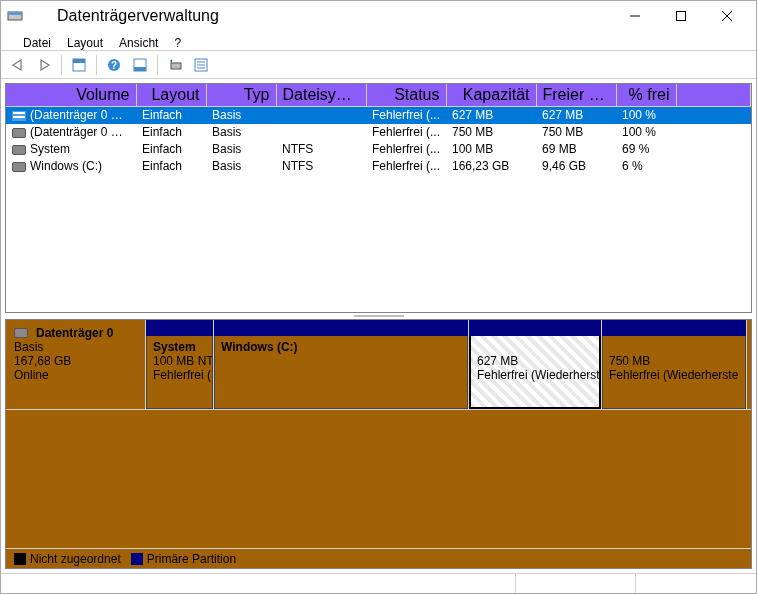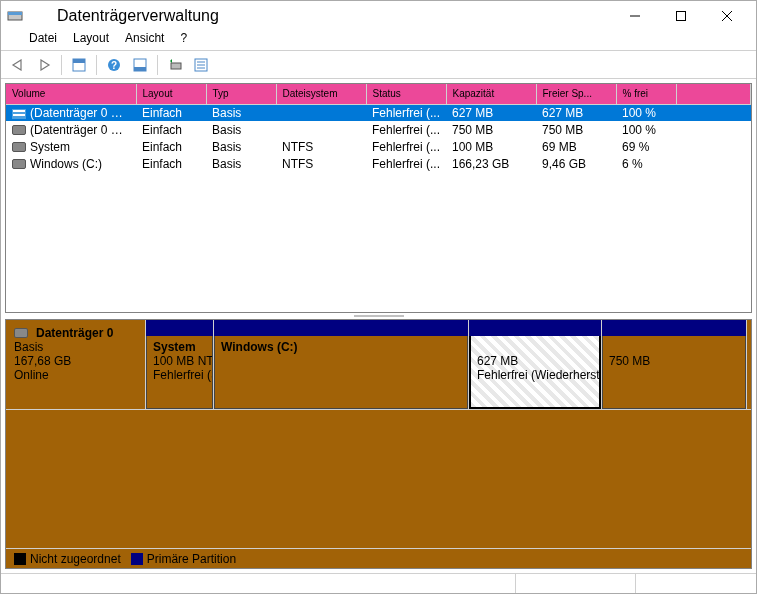--- a/index.html
+++ b/index.html
@@ -2,29 +2,29 @@
 <html><head>
 <meta charset="utf-8">
 <style>
 * { box-sizing: border-box; margin: 0; padding: 0; }
 body { font-family: "Segoe UI", Tahoma, sans-serif; font-size: 12px; background: #fff; color: #000; width: 757px; height: 594px; overflow: hidden; border: 1px solid #aaa; display: flex; flex-direction: column; }
 .titlebar { height: 30px; display: flex; align-items: center; padding: 0 6px; }
 .titlebar .app-icon { width: 16px; height: 16px; margin-right: 6px; display: flex; align-items: center; }
 .titlebar .title { flex: 1; font-size: 16px; margin-left: 28px; }
 .win-controls { display: flex; }
 .win-btn { width: 46px; height: 30px; display: flex; align-items: center; justify-content: center; font-size: 13px; }
-.menubar { height: 20px; display: flex; align-items: flex-start; padding: 0 20px; border-bottom: 1px solid #d0d0d0; }
+.menubar { height: 20px; display: flex; align-items: flex-end; padding: 0 14px; border-bottom: 1px solid #d0d0d0; }
 .menu-item { padding: 0 8px; font-size: 12px; cursor: default; }
 .toolbar { height: 28px; display: flex; align-items: center; padding: 0 6px; border-bottom: 1px solid #d0d0d0; gap: 4px; }
 .tool-btn { width: 22px; height: 22px; display: flex; align-items: center; justify-content: center; border: 1px solid transparent; }
 .tool-sep { width: 1px; height: 20px; background: #d0d0d0; margin: 0 2px; }
 .content { flex: 1; display: flex; flex-direction: column; padding: 4px; }
 .volume-list { border: 1px solid #828282; background: #fff; height: 230px; overflow: auto; }
 .vl-table { width: 100%; border-collapse: collapse; table-layout: fixed; }
-.vl-table th { background: #ec4899; border-right: 1px solid #d0d0d0; border-bottom: 1px solid #d0d0d0; text-align: left; font-weight: normal; padding: 2px 6px; font-size: 10px; height: 20px; overflow: hidden; white-space: nowrap; text-overflow: ellipsis; }
+.vl-table th { background: #8b5cf6; border-right: 1px solid #d0d0d0; border-bottom: 1px solid #d0d0d0; text-align: right; font-weight: normal; padding: 2px 6px; font-size: 16px; height: 20px; overflow: hidden; white-space: nowrap; text-overflow: ellipsis; }
 .vl-table td { padding: 1px 6px; font-size: 12px; white-space: nowrap; overflow: hidden; text-overflow: ellipsis; height: 17px; }
 .vl-row.selected td { background: #0078d7; color: #fff; }
 .vol-icon { display: inline-block; width: 14px; height: 10px; margin-right: 4px; vertical-align: middle; }
 .vol-icon.stripe { background: repeating-linear-gradient(0deg, #4aa0e0 0 2px, #fff 2px 4px); border: 1px solid #4aa0e0; }
 .vol-icon.disk { background: #888; border-radius: 2px; border: 1px solid #555; }
 .splitter { height: 6px; display:flex; align-items:center; justify-content:center; cursor: row-resize; }
 .splitter div { width: 50px; height: 2px; background: #c0c0c0; }
 .disk-map { flex: 1; border: 1px solid #828282; background: #a16207; display: flex; flex-direction: column; }
 .disk-row { display: flex; height: 90px; border-bottom: 1px solid #d0d0d0; }
 .disk-label { width: 140px; border-right: 1px solid #d0d0d0; padding: 6px 8px; font-size: 12px; display:flex; flex-direction:column; }
@@ -241,20 +241,21 @@
               <div>&nbsp;</div>
               <div>627 MB</div>
               <div>Fehlerfrei (Wiederherst</div>
             </div>
           </div>
           <div class="part" style="width: 145px;">
             <div class="stripe-bar"></div>
             <div class="part-body">
               <div>&nbsp;</div>
               <div>750 MB</div>
+              <div>Fehlerfrei (Wiederherste</div>
             </div>
           </div>
         </div>
     </div>
     <div class="disk-map-fill"></div>
     <div class="legend">
       <span><span class="swatch" style="background:#000"></span><span>Nicht zugeordnet</span></span>
       <span><span class="swatch" style="background:#000080"></span><span>Primäre Partition</span></span>
     </div>
   </div>

